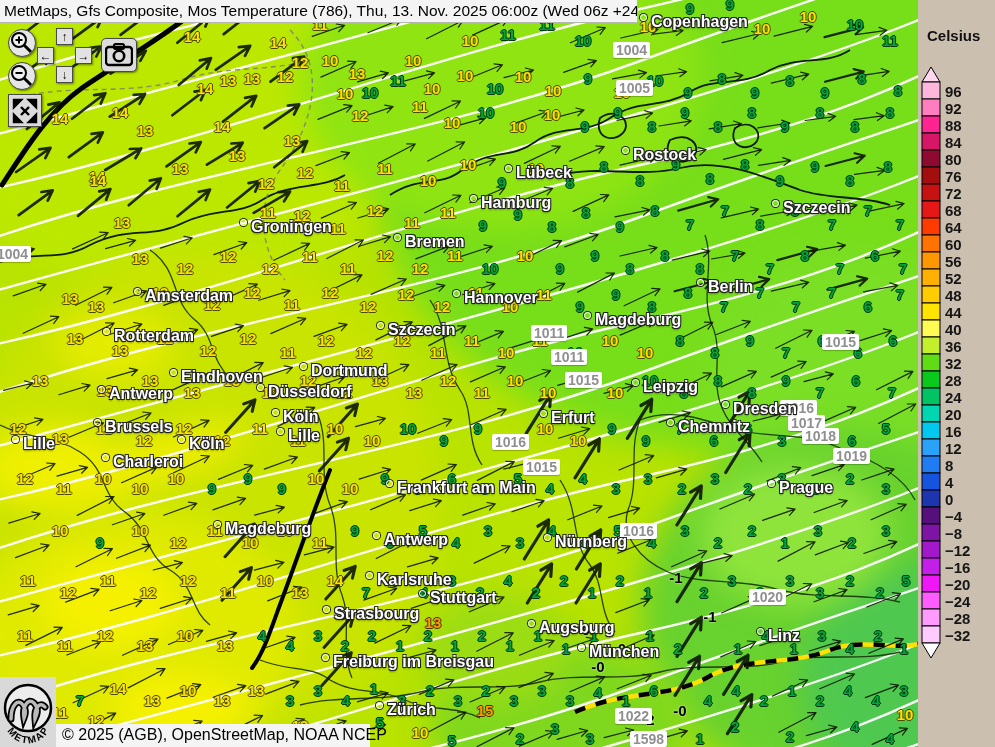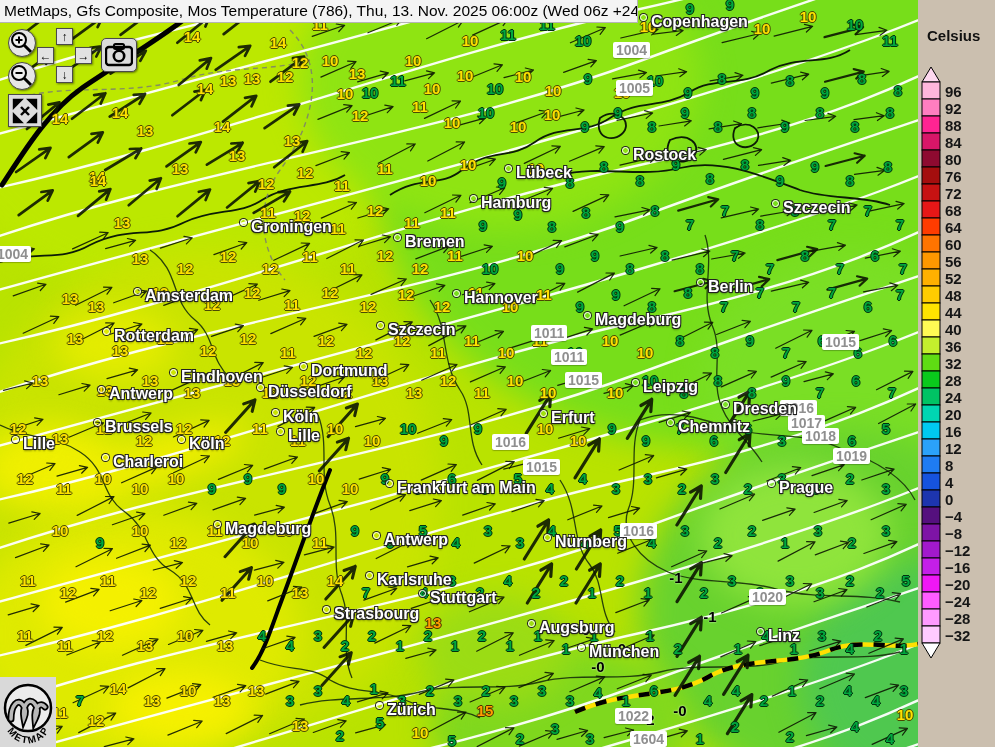--- a/index.html
+++ b/index.html
@@ -807,21 +807,21 @@
         <div class="pressure" style="left: 822px; top: 334px;">1015</div>
         <div class="pressure" style="left: 492px; top: 434px;">1016</div>
         <div class="pressure" style="left: 523px; top: 459px;">1015</div>
         <div class="pressure" style="left: 620px; top: 523px;">1016</div>
         <div class="pressure" style="left: 780px; top: 400px;">1016</div>
         <div class="pressure" style="left: 788px; top: 415px;">1017</div>
         <div class="pressure" style="left: 802px; top: 428px;">1018</div>
         <div class="pressure" style="left: 833px; top: 448px;">1019</div>
         <div class="pressure" style="left: 749px; top: 589px;">1020</div>
         <div class="pressure" style="left: 615px; top: 708px;">1022</div>
-        <div class="pressure" style="left: 630px; top: 731px;">1604</div>
+        <div class="pressure" style="left: 630px; top: 731px;">1598</div>
         <div class="city" style="left: 640px; top: 13px;"><span class="ring"></span><span>Copenhagen</span></div>
         <div class="city" style="left: 622px; top: 146px;"><span class="ring"></span><span>Rostock</span></div>
         <div class="city" style="left: 505px; top: 164px;"><span class="ring"></span><span>Lübeck</span></div>
         <div class="city" style="left: 772px; top: 199px;"><span class="ring"></span><span>Szczecin</span></div>
         <div class="city" style="left: 470px; top: 194px;"><span class="ring"></span><span>Hamburg</span></div>
         <div class="city" style="left: 240px; top: 218px;"><span class="ring"></span><span>Groningen</span></div>
         <div class="city" style="left: 394px; top: 233px;"><span class="ring"></span><span>Bremen</span></div>
         <div class="city" style="left: 134px; top: 287px;"><span class="ring"></span><span>Amsterdam</span></div>
         <div class="city" style="left: 103px; top: 327px;"><span class="ring"></span><span>Rotterdam</span></div>
         <div class="city" style="left: 453px; top: 289px;"><span class="ring"></span><span>Hannover</span></div>
@@ -846,20 +846,21 @@
         <div class="city" style="left: 386px; top: 479px;"><span class="ring"></span><span>Frankfurt am Main</span></div>
         <div class="city" style="left: 214px; top: 520px;"><span class="ring"></span><span>Magdeburg</span></div>
         <div class="city" style="left: 373px; top: 531px;"><span class="ring"></span><span>Antwerp</span></div>
         <div class="city" style="left: 544px; top: 533px;"><span class="ring"></span><span>Nürnberg</span></div>
         <div class="city" style="left: 366px; top: 571px;"><span class="ring"></span><span>Karlsruhe</span></div>
         <div class="city" style="left: 419px; top: 589px;"><span class="ring"></span><span>Stuttgart</span></div>
         <div class="city" style="left: 323px; top: 605px;"><span class="ring"></span><span>Strasbourg</span></div>
         <div class="city" style="left: 528px; top: 619px;"><span class="ring"></span><span>Augsburg</span></div>
         <div class="city" style="left: 578px; top: 643px;"><span class="ring"></span><span>München</span></div>
         <div class="city" style="left: 757px; top: 627px;"><span class="ring"></span><span>Linz</span></div>
+        <div class="city" style="left: 322px; top: 653px;"><span class="ring"></span><span>Freiburg im Breisgau</span></div>
         <div class="city" style="left: 376px; top: 701px;"><span class="ring"></span><span>Zürich</span></div>
       </div>
   </div>
 
   <div class="ctl" style="left:8px;top:29px;width:28px;height:28px;border-radius:50%;background:#e6e6e6;">
     <svg width="26" height="26" viewBox="0 0 26 26">
       <circle cx="10" cy="10" r="7" fill="#f0f0f0" stroke="#000" stroke-width="2"></circle>
       <line x1="6.5" y1="10" x2="13.5" y2="10" stroke="#000" stroke-width="2"></line>
       <line x1="10" y1="6.5" x2="10" y2="13.5" stroke="#000" stroke-width="2"></line>
       <line x1="15" y1="15" x2="22" y2="22" stroke="#000" stroke-width="3"></line>
@@ -988,14 +989,17 @@
       <path d="M11,42 C11,28 18,21 23,28 C26,32 26,36 24,41 C22,30 28,20 34,26 C38,30 38,36 35,42 C34,31 40,24 45,30" fill="none" stroke="#000" stroke-width="7" stroke-linecap="round"></path>
       <path d="M11,42 C11,28 18,21 23,28 C26,32 26,36 24,41 C22,30 28,20 34,26 C38,30 38,36 35,42 C34,31 40,24 45,30" fill="none" stroke="#b9b9b9" stroke-width="3.5" stroke-linecap="round"></path>
       <defs>
           <path id="arcpath" d="M6,50 A23,23 0 0 0 50,50"></path>
         </defs>
       <text font-size="10" font-weight="bold" fill="#000" font-family="Liberation Sans,sans-serif" letter-spacing="1.5">
         <textPath href="#arcpath" startOffset="4">METMAPS</textPath>
       </text>
     </svg>
   </div>
+  <div id="copybar">
+    <span>© 2025 (AGB), OpenStreetMap, NOAA NCEP</span>
+  </div>
 
 </div>
 
 </body></html>

